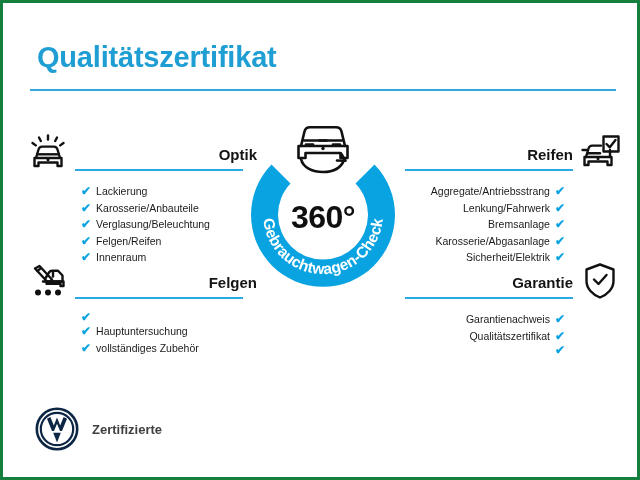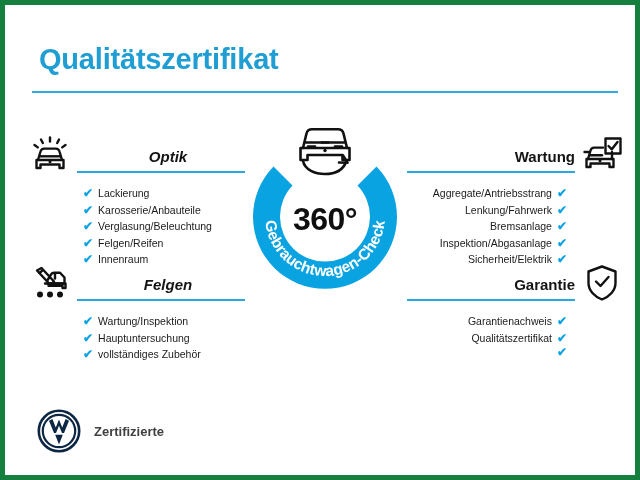--- a/index.html
+++ b/index.html
@@ -9,21 +9,21 @@
   }
   body {
     font-family: "Liberation Sans", sans-serif;
   }
   #page {
     position: relative;
     width: 640px;
     height: 480px;
     background: #ffffff;
     overflow: hidden;
-    border: 5px solid #15803d;
+    border: 3px solid #15803d;
     box-sizing: border-box;
   }
 
   
   .page-title {
     position: absolute;
     left: 34px;
     top: 38px;
     font-size: 29px;
     font-weight: 700;
@@ -70,21 +70,21 @@
     flex: 1 1 auto;
     padding-top: 14px;
   }
   .sec-title {
     font-size: 15px;
     font-weight: 700;
     color: #141414;
     line-height: 1.1;
     white-space: nowrap;
   }
-  .left .sec-title  { text-align: center;  padding-left: 4px; font-style: italic; }
+  .left .sec-title  { text-align: right;  padding-left: 4px; }
   .right .sec-title { text-align: right; padding-right: 4px; }
 
   .sec-rule {
     height: 2px;
     background: #2aa8e0;
     margin-top: 5px;
   }
   .left .sec-rule  { margin-left: 4px;  width: 168px; }
   .right .sec-rule { margin-right: 4px; width: 168px; margin-left: auto; }
 
@@ -239,37 +239,36 @@
         </svg>
       </div>
       <div class="sec-title-wrap">
         <div class="sec-title">Felgen</div>
         <div class="sec-rule"></div>
       </div>
     </div>
     <ul class="checklist">
       <li>
           <span class="tick">✔</span>
-          <span>Wartung/Inspektion</span>
         </li>
       <li>
           <span class="tick">✔</span>
           <span>Hauptuntersuchung</span>
         </li>
       <li>
           <span class="tick">✔</span>
           <span>vollständiges Zubehör</span>
         </li>
     </ul>
   </div>
 
   <div class="section sec-technik right">
     <div class="sec-head right">
       <div class="sec-title-wrap">
-        <div class="sec-title">Wartung</div>
+        <div class="sec-title">Reifen</div>
         <div class="sec-rule"></div>
       </div>
       <div class="sec-icon">
         <svg width="42" height="38" viewBox="0 0 42 38">
           <g stroke="#111" stroke-width="2.4" fill="none" stroke-linejoin="round" stroke-linecap="round">
             <path d="M7 23 L9.5 14.5 C10 12.6 11.4 11.6 13.2 11.6 L22 11.6"></path>
             <path d="M31 16 L31 23"></path>
             <path d="M5.5 23 L32.5 23 L32.5 31 L28.5 31 L28.5 27.5 L9.5 27.5 L9.5 31 L5.5 31 Z"></path>
             <line x1="9" y1="19.3" x2="21" y2="19.3"></line>
             <line x1="3.5" y1="16" x2="9" y2="16"></line>
@@ -287,21 +286,21 @@
         </li>
       <li>
           <span>Lenkung/Fahrwerk</span>
           <span class="tick">✔</span>
         </li>
       <li>
           <span>Bremsanlage</span>
           <span class="tick">✔</span>
         </li>
       <li>
-          <span>Inspektion/Abgasanlage</span>
+          <span>Karosserie/Abgasanlage</span>
           <span class="tick">✔</span>
         </li>
       <li>
           <span>Sicherheit/Elektrik</span>
           <span class="tick">✔</span>
         </li>
     </ul>
   </div>
 
   <div class="section sec-garantie right">

